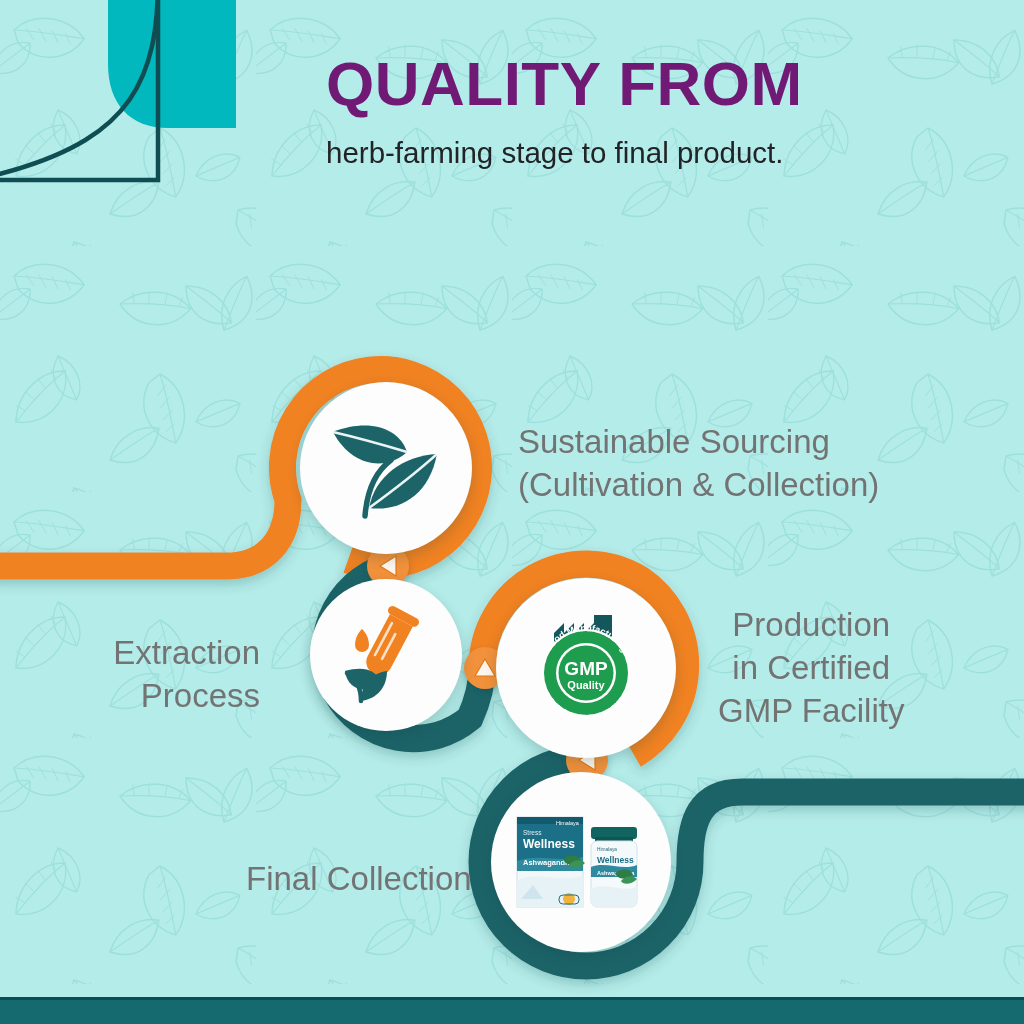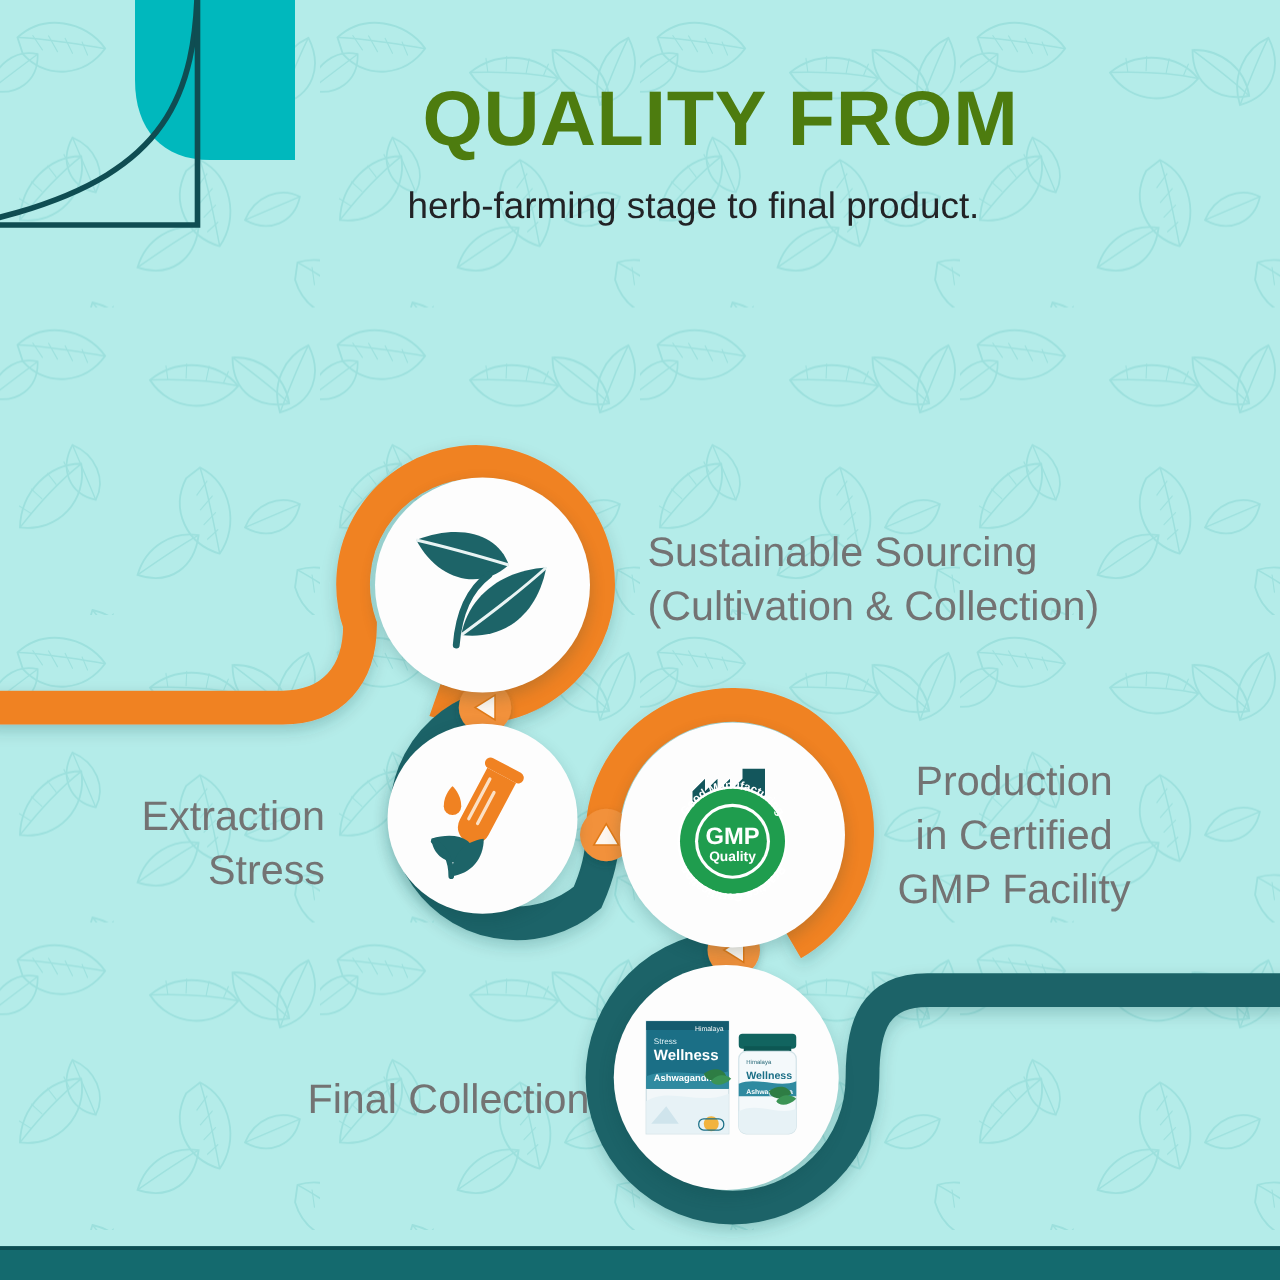--- a/index.html
+++ b/index.html
@@ -44,26 +44,26 @@
 
   
   .header {
     position: absolute;
     left: 326px;
     top: 54px;
     width: 660px;
     z-index: 4;
   }
   .headline {
-    color: #4d7c0f;
+    color: #701a75;
     font-size: 62px;
     line-height: 0.98;
     font-weight: 700;
     letter-spacing: 0.5px;
-    margin: 12px;
+    margin: 0;
     white-space: nowrap;
   }
   .headline .line2 { display: block; }
   .subhead {
     margin: 18px 0 0 0;
     color: #222326;
     font-size: 29.5px;
     line-height: 1.33;
     font-weight: 400;
   }
@@ -262,21 +262,21 @@
           <path d="M58 30 L58 58" stroke="#fbe0c5" stroke-width="2.6" stroke-linecap="round"></path>
         </g>
         <path d="M24 44 C 24 34 31 28 31 28 C 31 28 38 34 38 44 A 7 7 0 0 1 24 44 Z" fill="#f08222"></path>
         <path d="M14 70 C 34 64 48 70 50 84 C 34 94 16 88 14 70 Z" fill="#1d6468"></path>
         <path d="M56 70 C 56 86 46 98 30 100 C 30 84 40 72 56 70 Z" fill="#1d6468"></path>
         <path d="M30 100 C 30 88 26 78 16 72" fill="none" stroke="#1d6468" stroke-width="4.5" stroke-linecap="round"></path>
       </svg>
     </div>
   </div>
   <div class="step-label" id="label-extraction">Extraction
-Stress</div>
+Process</div>
 
   <div class="node" style="left:482px; top:564px; width:208px; height:208px;">
     <div class="node-disc" style="left:14px; top:14px; width:180px; height:180px;"></div>
     <div class="node-art">
       <svg width="124" height="122" viewBox="0 0 124 122">
         <defs>
           <path id="arcTop" d="M 20 66 A 42 42 0 0 1 104 66" fill="none"></path>
           <path id="arcBot" d="M 104 66 A 42 42 0 0 1 20 66" fill="none"></path>
         </defs>
 

